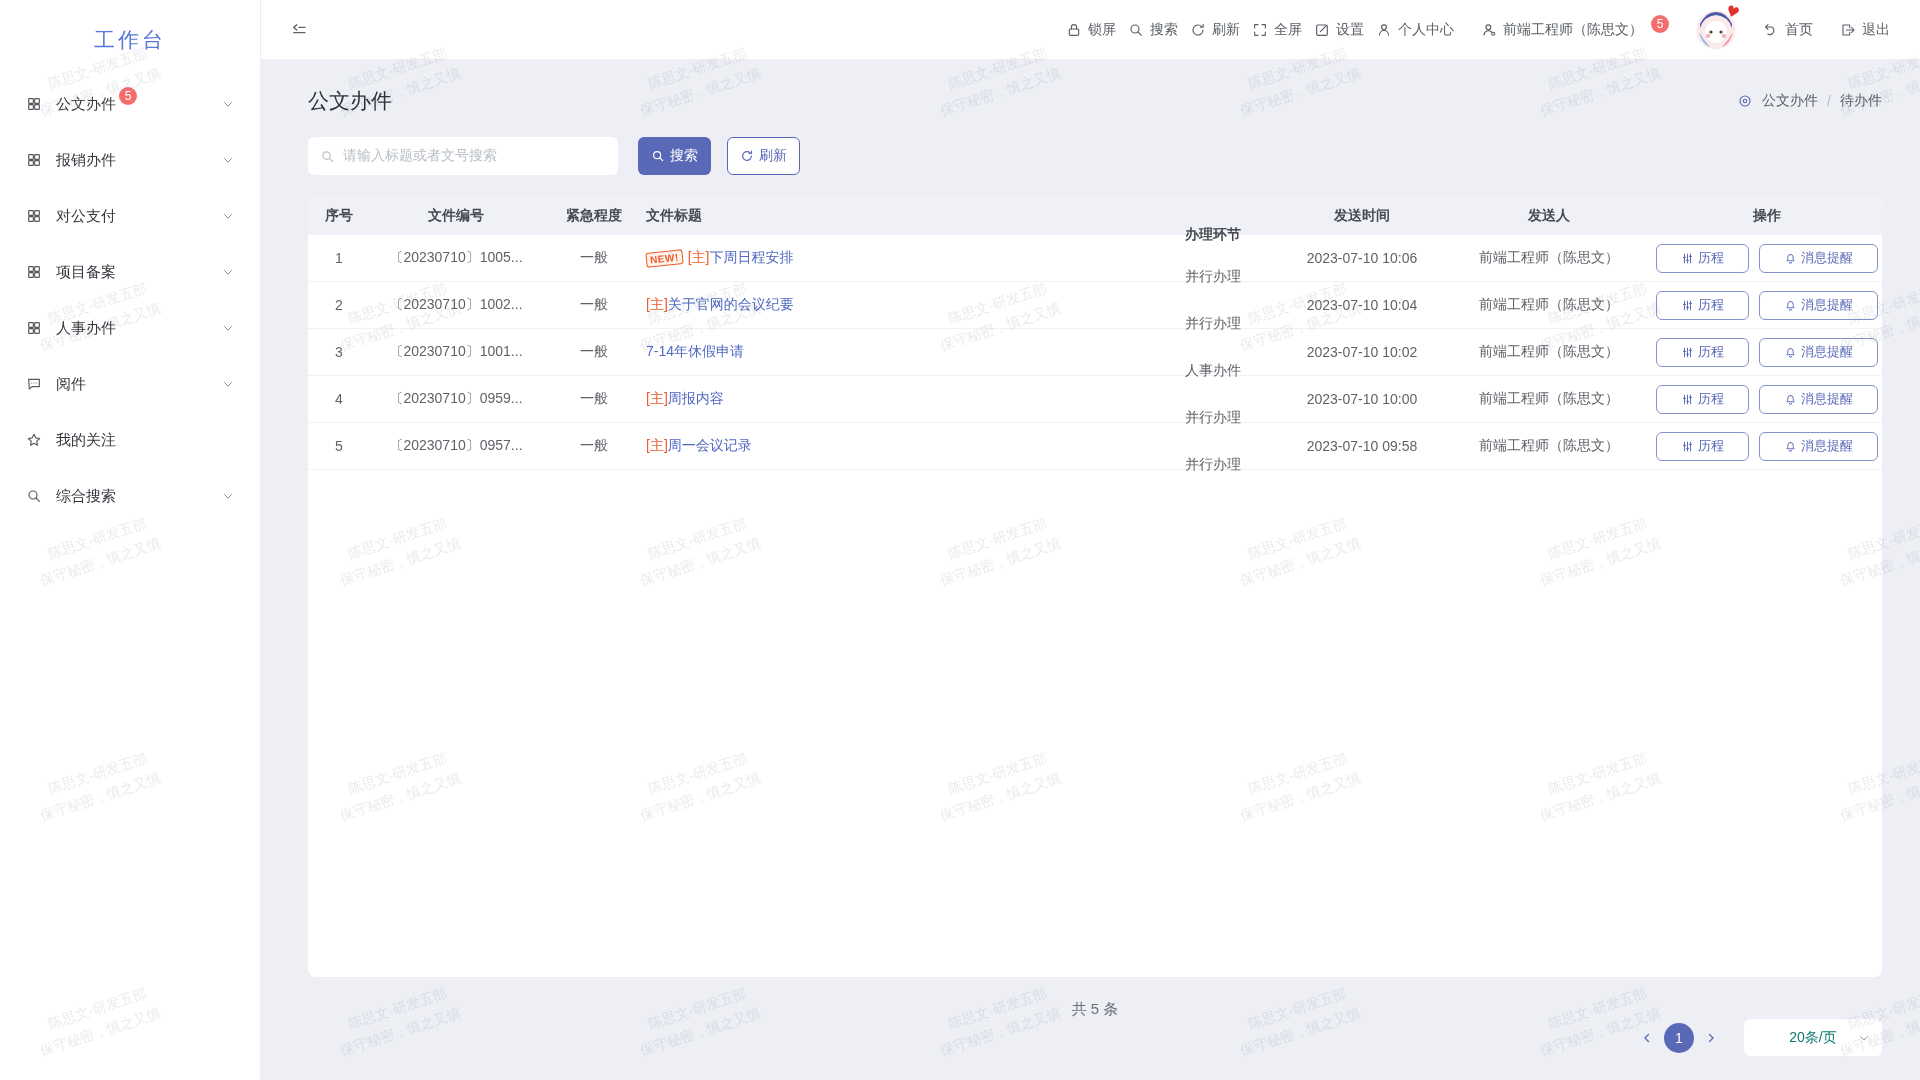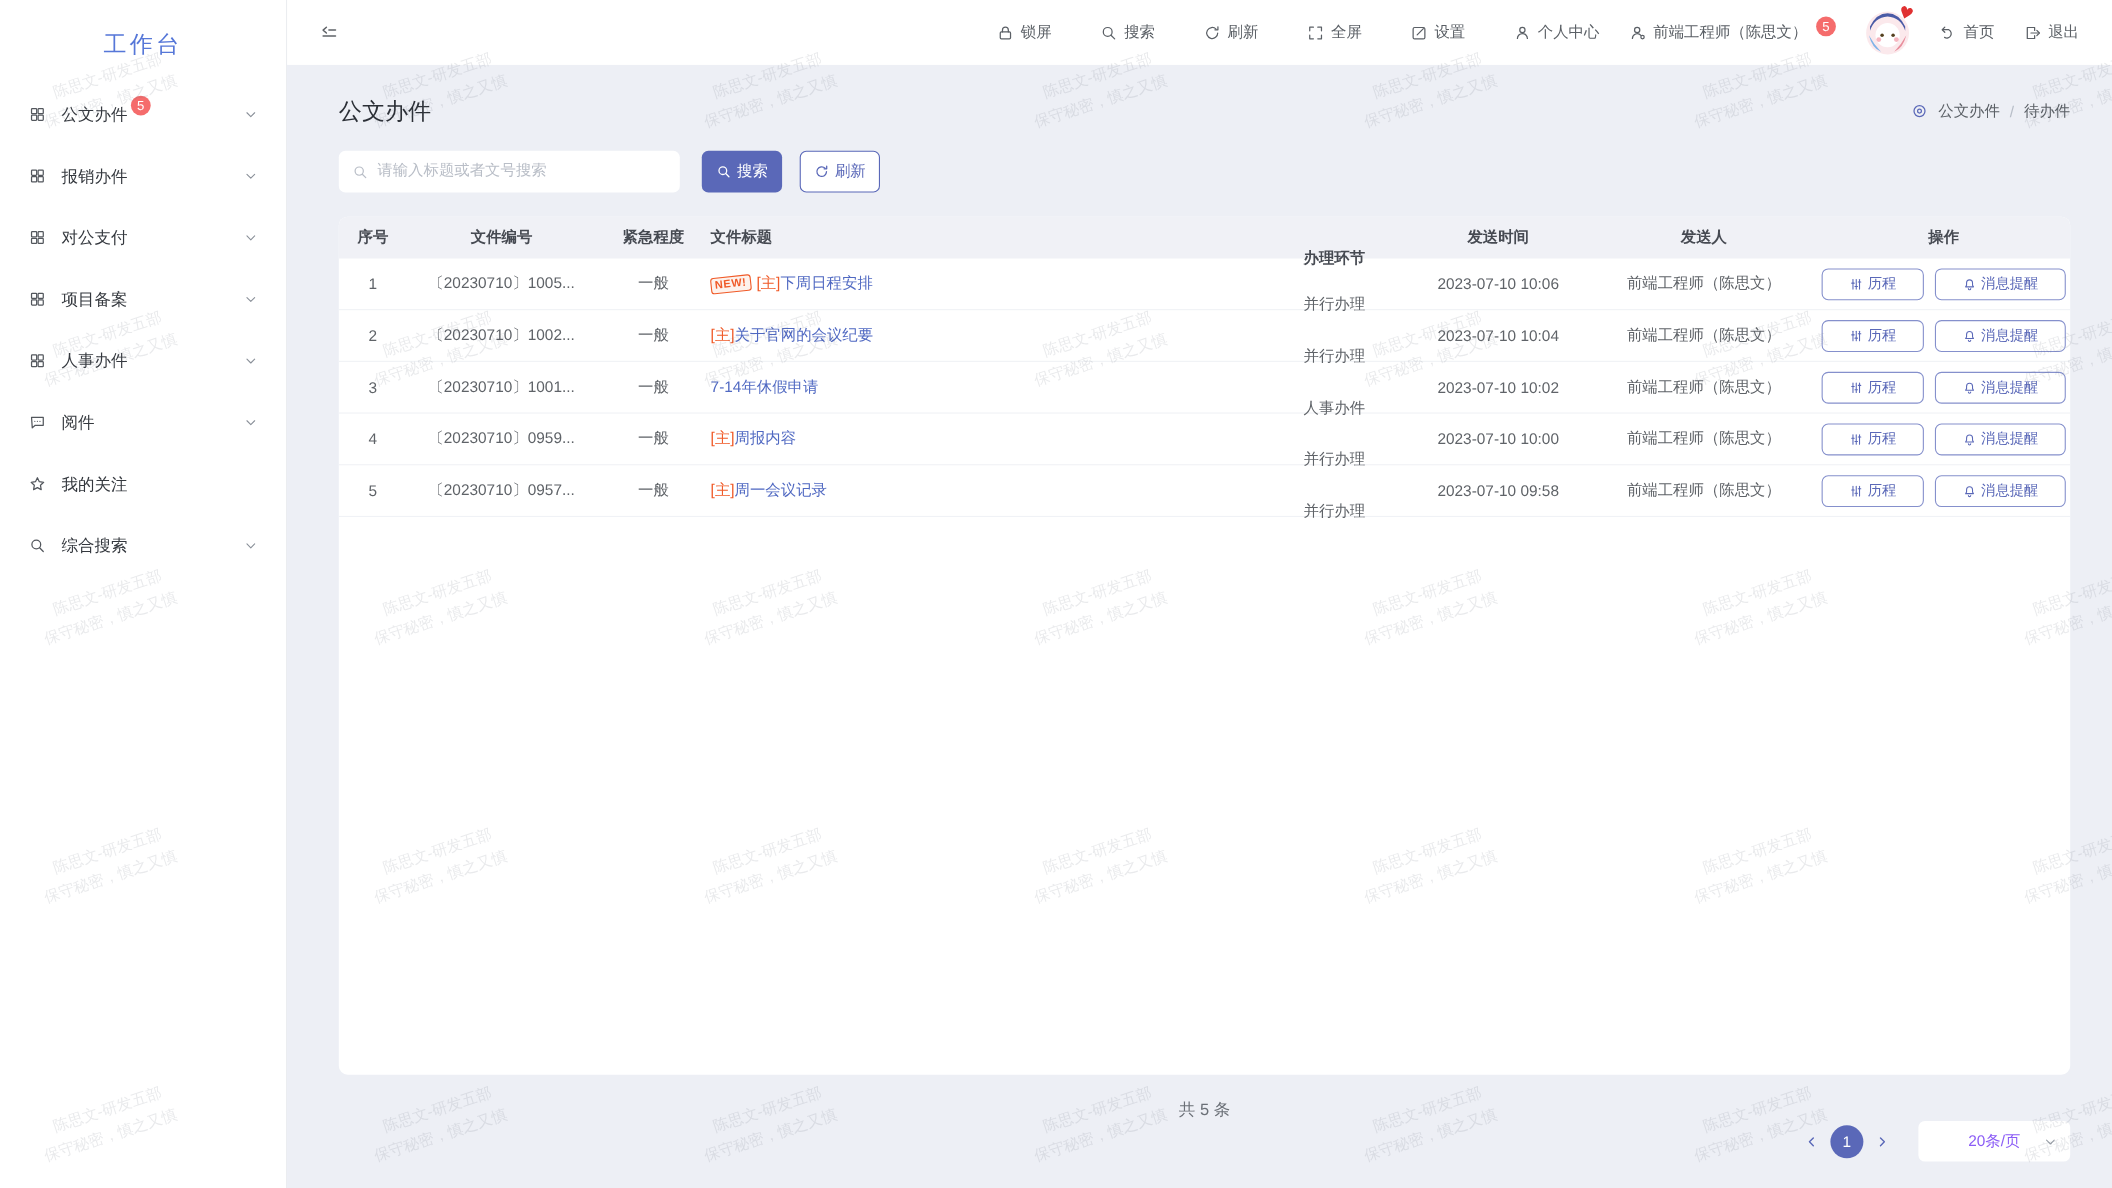--- a/index.html
+++ b/index.html
@@ -14,21 +14,21 @@
   .menu-item { height:56px; display:flex; align-items:center; padding:0 26px; cursor:pointer; color:#34383e; font-size:15px; }
   .menu-icon { margin-right:14px; color:#53575d; display:flex; }
   .menu-badge { background:var(--danger,#f56c6c); color:#fff; font-size:12px; min-width:18px; height:18px; line-height:18px; border-radius:9px; text-align:center; margin-left:3px; position:relative; top:-8px; padding:0 4px; }
   .menu-chevron { margin-left:auto; color:#8a9099; display:flex; }
 
   
   .main { flex:1; display:flex; flex-direction:column; min-width:0; }
   .topbar { height:59px; background:#fff; display:flex; align-items:center; padding:0 30px 0 29px; }
   .fold { color:#5f6368; cursor:pointer; display:flex; }
   .topbar-right { margin-left:auto; display:flex; align-items:center; gap:27px; }
-  .tb-actions { display:flex; align-items:center; gap:44px; }
+  .tb-actions { display:flex; align-items:center; gap:12px; }
   .tb-item { display:flex; align-items:center; gap:6px; color:#5b6066; font-size:14px; cursor:pointer; white-space:nowrap; }
   .tb-item .icon { display:flex; color:#5b6066; }
   .tb-badge { background:var(--danger,#f56c6c); color:#fff; font-size:12px; min-width:18px; height:18px; line-height:18px; border-radius:9px; text-align:center; margin-left:2px; position:relative; top:-6px; padding:0 4px; }
   .avatar { width:40px; height:40px; position:relative; cursor:pointer; flex:none; }
   .avatar .heart { position:absolute; top:-7px; right:-3px; color:#e03131; font-size:15px; transform:rotate(18deg); font-family:"DejaVu Sans",sans-serif; }
 
   
   .content { flex:1; padding:27px 38px 0 47px; position:relative; }
   .page-head { display:flex; align-items:center; justify-content:space-between; height:30px; }
   .page-title { font-size:21px; color:#2b2f36; font-weight:500; }
@@ -67,21 +67,21 @@
   .new-badge { color:var(--tag,#f05a28); border:1px solid var(--tag,#f05a28); background:#fdf2ec; font-size:10px; font-weight:bold; padding:0 3px; border-radius:3px; height:15px; line-height:13px; display:inline-block; transform:rotate(-6deg); letter-spacing:0.5px; flex:none; }
   .op-btn { display:inline-flex; align-items:center; gap:4px; border:1px solid #8590cc; color:var(--accent,#5a68b8); background:#fff; border-radius:6px; height:29px; padding:0 24px; font-size:13px; cursor:pointer; font-family:inherit; }
   .op-btn .icon { display:flex; }
 
   
   .foot { display:flex; align-items:center; margin-top:23px;flex-direction:column; }
   .total { color:#6b7077; font-size:15px; }
   .pager { margin-left:auto; display:flex; align-items:center; gap:10px; }
   .pg-arrow { color:var(--accent,#5a68b8); cursor:pointer; display:flex; }
   .pg-current { width:30px; height:30px; border-radius:50%; background:var(--accent,#5a68b8); color:#fff; display:flex; align-items:center; justify-content:center; font-size:14px; cursor:pointer; }
-  .page-size { margin-left:16px; width:138px; height:37px; background:#fff; border-radius:6px; display:flex; align-items:center; justify-content:center; color:#8b5cf6; font-size:14px; position:relative; cursor:pointer; }
+  .page-size { margin-left:16px; width:138px; height:37px; background:#fff; border-radius:6px; display:flex; align-items:center; justify-content:center; color:#0f766e; font-size:14px; position:relative; cursor:pointer; }
   .page-size .chev { position:absolute; right:12px; color:#9aa0a8; display:flex; }
 
   
   .watermark-layer { position:fixed; left:0; top:0; width:1920px; height:1080px; pointer-events:none; z-index:50; overflow:hidden; }
   .wm { position:absolute; transform:rotate(-18deg); color:rgba(96,104,122,0.14); font-size:14px; line-height:23px; white-space:nowrap; }
   .wm .l1 { padding-left:16px; }
 </style>
 </head>
 <body>
 

